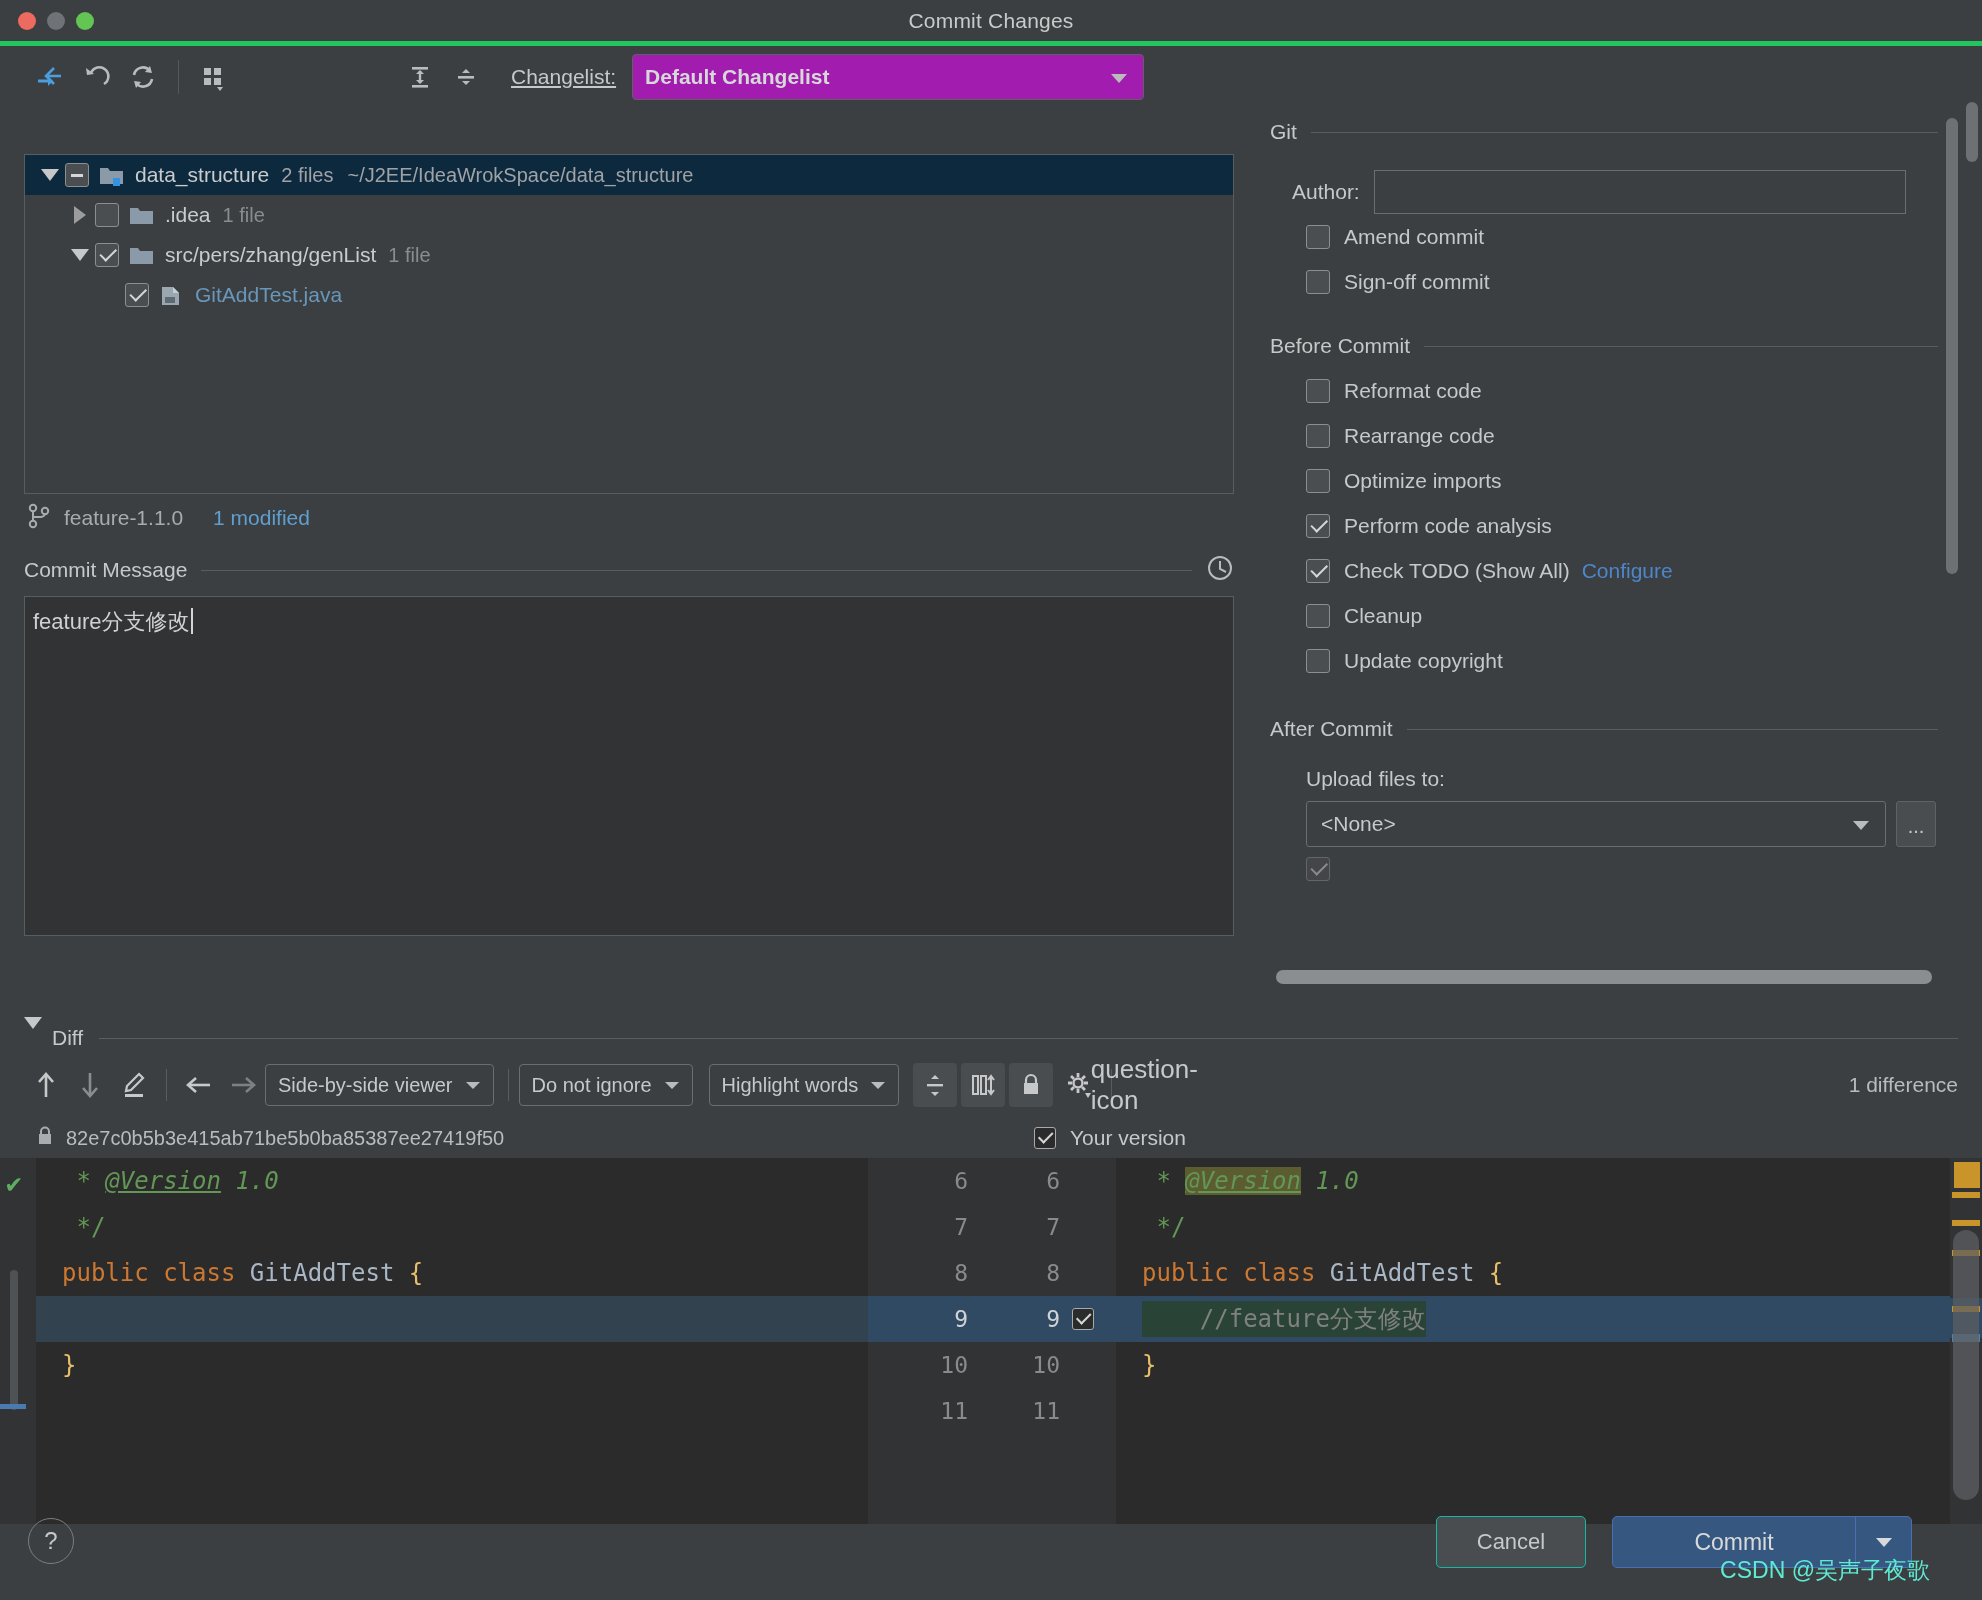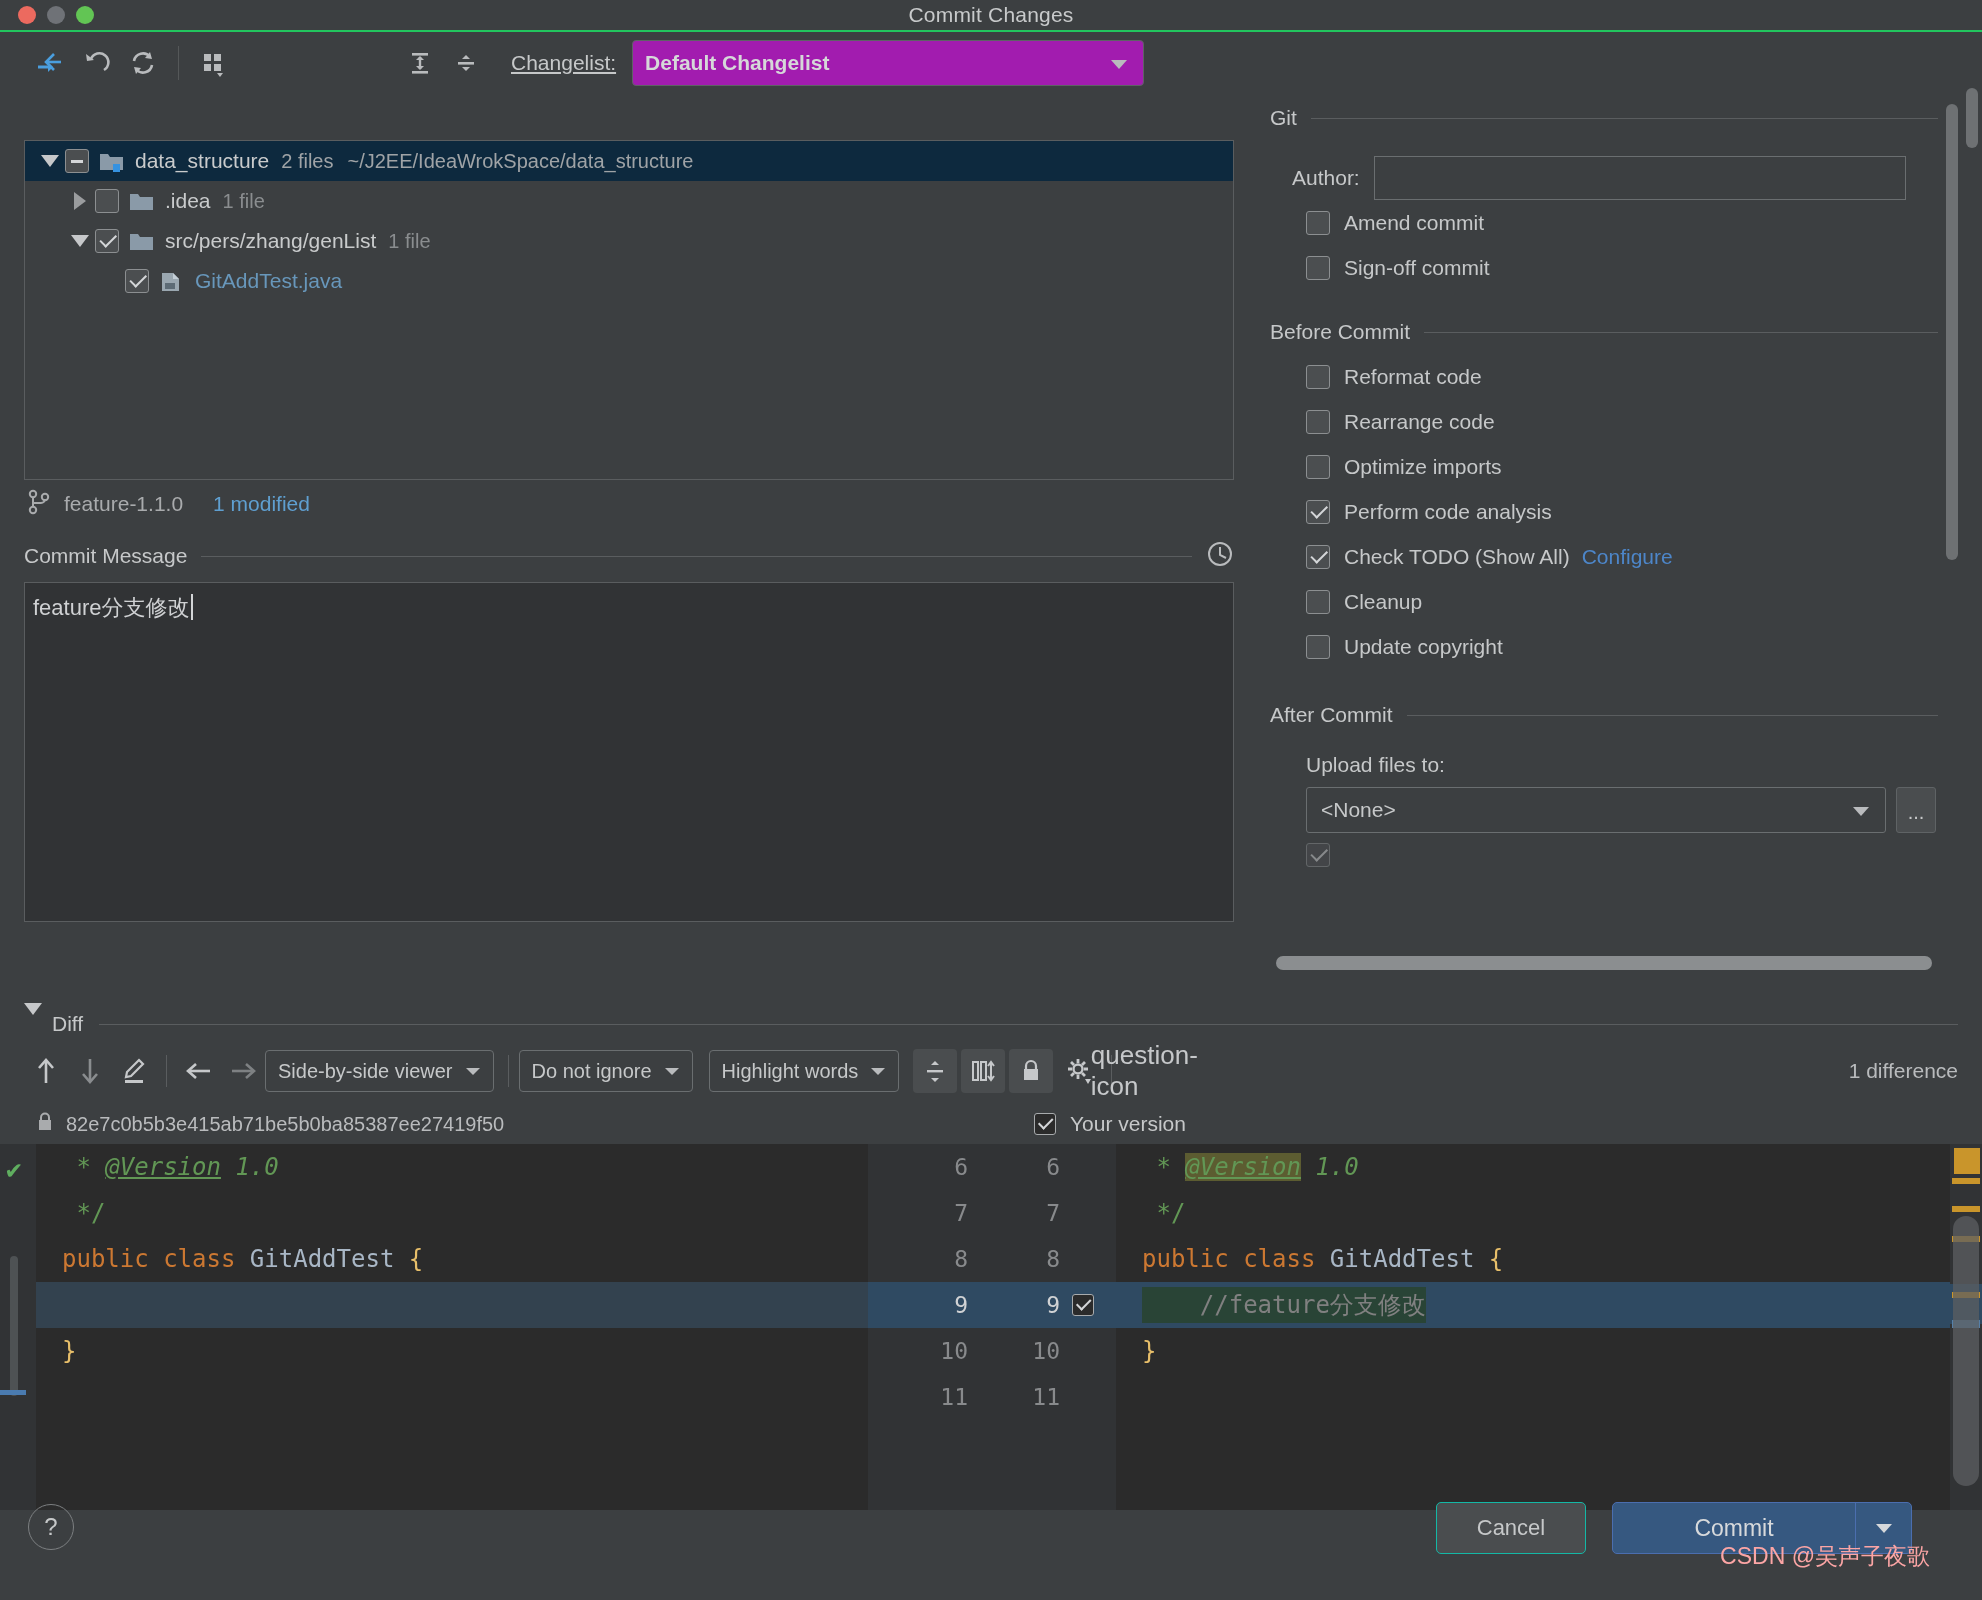--- a/index.html
+++ b/index.html
@@ -8,23 +8,23 @@
     width:1982px; height:1600px;
     background:#3c3f41;
     font-family:"Liberation Sans", sans-serif;
     color:#bbbbbb;
     overflow:hidden;
     -webkit-font-smoothing:antialiased;
   }
 
   
   #titlebar {
-    height:32px; background:#3c3f41;
+    height:46px; background:#3c3f41;
     display:flex; align-items:center; position:relative;
-    border-bottom:2px solid #22c55e;
+    border-bottom:5px solid #22c55e;
   }
   .traffic { display:flex; gap:11px; padding-left:18px; }
   .dot { width:18px; height:18px; border-radius:50%; }
   .dot.red{background:#ec6a5f;} .dot.yellow{background:#6f7277;} .dot.green{background:#62c554;}
   #title-text {
     position:absolute; left:0; right:0; text-align:center;
     font-size:21px; color:#c8cacb; letter-spacing:.2px;
   }
 
   
@@ -226,21 +226,21 @@
     background:#4a4d4f; border:1px solid #14b8a6; border-radius:5px;
     display:flex; align-items:center; justify-content:center; font-size:22px; color:#c6c8c9; cursor:pointer;
   }
   #commit-btn {
     position:absolute; right:70px; top:16px; width:300px; height:52px;
     background:#365880; border:1px solid #4b6eaf; border-radius:5px; display:flex; cursor:pointer;
   }
   #commit-btn .lbl { flex:1; display:flex; align-items:center; justify-content:center; font-size:23px; color:#d7d9db; }
   #commit-btn .dd { width:56px; display:flex; align-items:center; justify-content:center; border-left:1px solid #4b6eaf; }
   #watermark {
-    position:absolute; right:52px; bottom:14px; font-size:23px; color:#fca5a5; white-space:nowrap;
+    position:absolute; right:52px; bottom:14px; font-size:23px; color:#5eead4; white-space:nowrap;
   }
 
   
   #win-scroll { position:absolute; right:4px; top:56px; width:12px; height:60px; background:#6e7173; border-radius:6px; }
 </style>
 </head>
 <body>
 
 <div id="titlebar">
   <div class="traffic">

